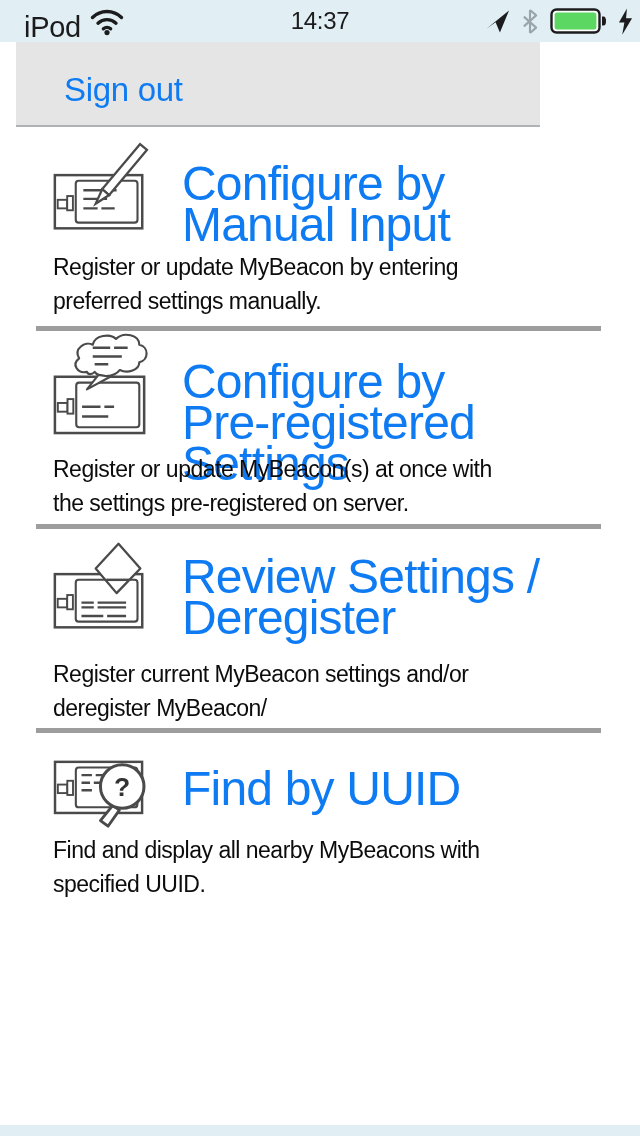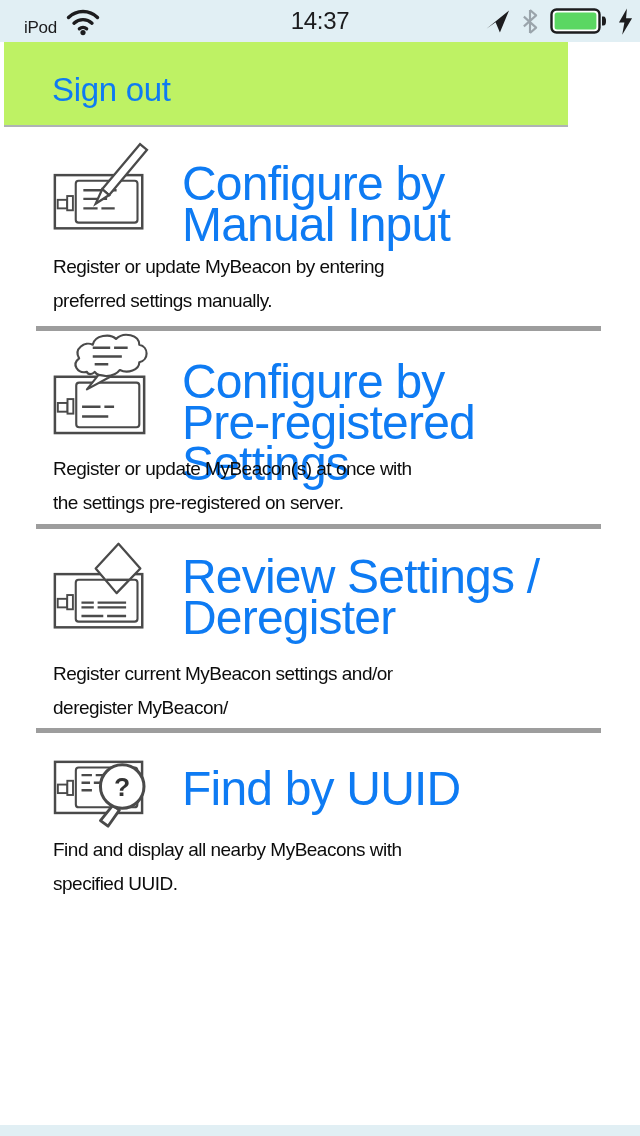--- a/index.html
+++ b/index.html
@@ -8,53 +8,53 @@
     background:#ffffff;
     font-family:"Liberation Sans", sans-serif;
     -webkit-font-smoothing:antialiased;
   }
   
   .statusbar{
     position:absolute;left:0;top:0;width:640px;height:42px;
     background:#e1eff4;color:#1b1b1d;
   }
   .sb-left{position:absolute;left:24px;top:0;height:42px;display:flex;align-items:center;gap:9px;}
-  .sb-carrier{font-size:17px;letter-spacing:-0.3px;margin-top:13px;}
+  .sb-carrier{font-size:29px;letter-spacing:-0.3px;margin-top:13px;}
   .sb-time{
     position:absolute;left:0;top:0;width:640px;height:42px;
     display:flex;align-items:center;justify-content:center;
     font-size:24px;font-weight:500;letter-spacing:-0.3px;
   }
   .sb-right{position:absolute;right:7px;top:0;height:42px;display:flex;align-items:center;gap:11px;}
   .icon{display:inline-flex;align-items:center;justify-content:center;}
   
   .navbar{
-    position:absolute;left:4px;top:42px;width:564px;height:85px;
-    background:#bef264;border-bottom:2px solid #afb3b5;box-sizing:border-box;
+    position:absolute;left:16px;top:42px;width:524px;height:85px;
+    background:#e5e5e5;border-bottom:2px solid #afb3b5;box-sizing:border-box;
   }
   .signout{
     position:absolute;left:48px;top:0;height:100%;
     display:flex;align-items:center;padding-top:6px;
     font-size:33px;color:#0e7bf3;letter-spacing:-0.3px;cursor:pointer;
   }
   .navtitle{
     position:absolute;left:196px;top:0;height:100%;
     display:flex;align-items:center;padding-top:6px;
     font-size:35px;font-weight:700;color:#000;letter-spacing:-0.5px;
   }
   
   .item-icon{position:absolute;width:95px;height:100px;}
   .item-title{
     position:absolute;left:182px;
     font-size:48px;line-height:41px;color:#0e7bf3;
     letter-spacing:-0.8px;white-space:pre-line;cursor:pointer;
   }
   .item-desc{
     position:absolute;left:53px;
-    font-size:19px;line-height:34px;color:#0c0c0c;
+    font-size:23px;line-height:34px;color:#0c0c0c;
     letter-spacing:-0.5px;white-space:pre;
   }
   .divider{position:absolute;left:36px;width:565px;height:5px;background:#9d9d9d;}
   .footerbar{position:absolute;left:0;bottom:0;width:640px;height:11px;background:#e1eff4;}
   svg{display:block;overflow:visible;}
   .st{stroke:#4a4a4a;fill:#ffffff;}
   .ln{stroke:#4a4a4a;fill:none;stroke-width:2.6;}
 </style>
 </head>
 <body>

